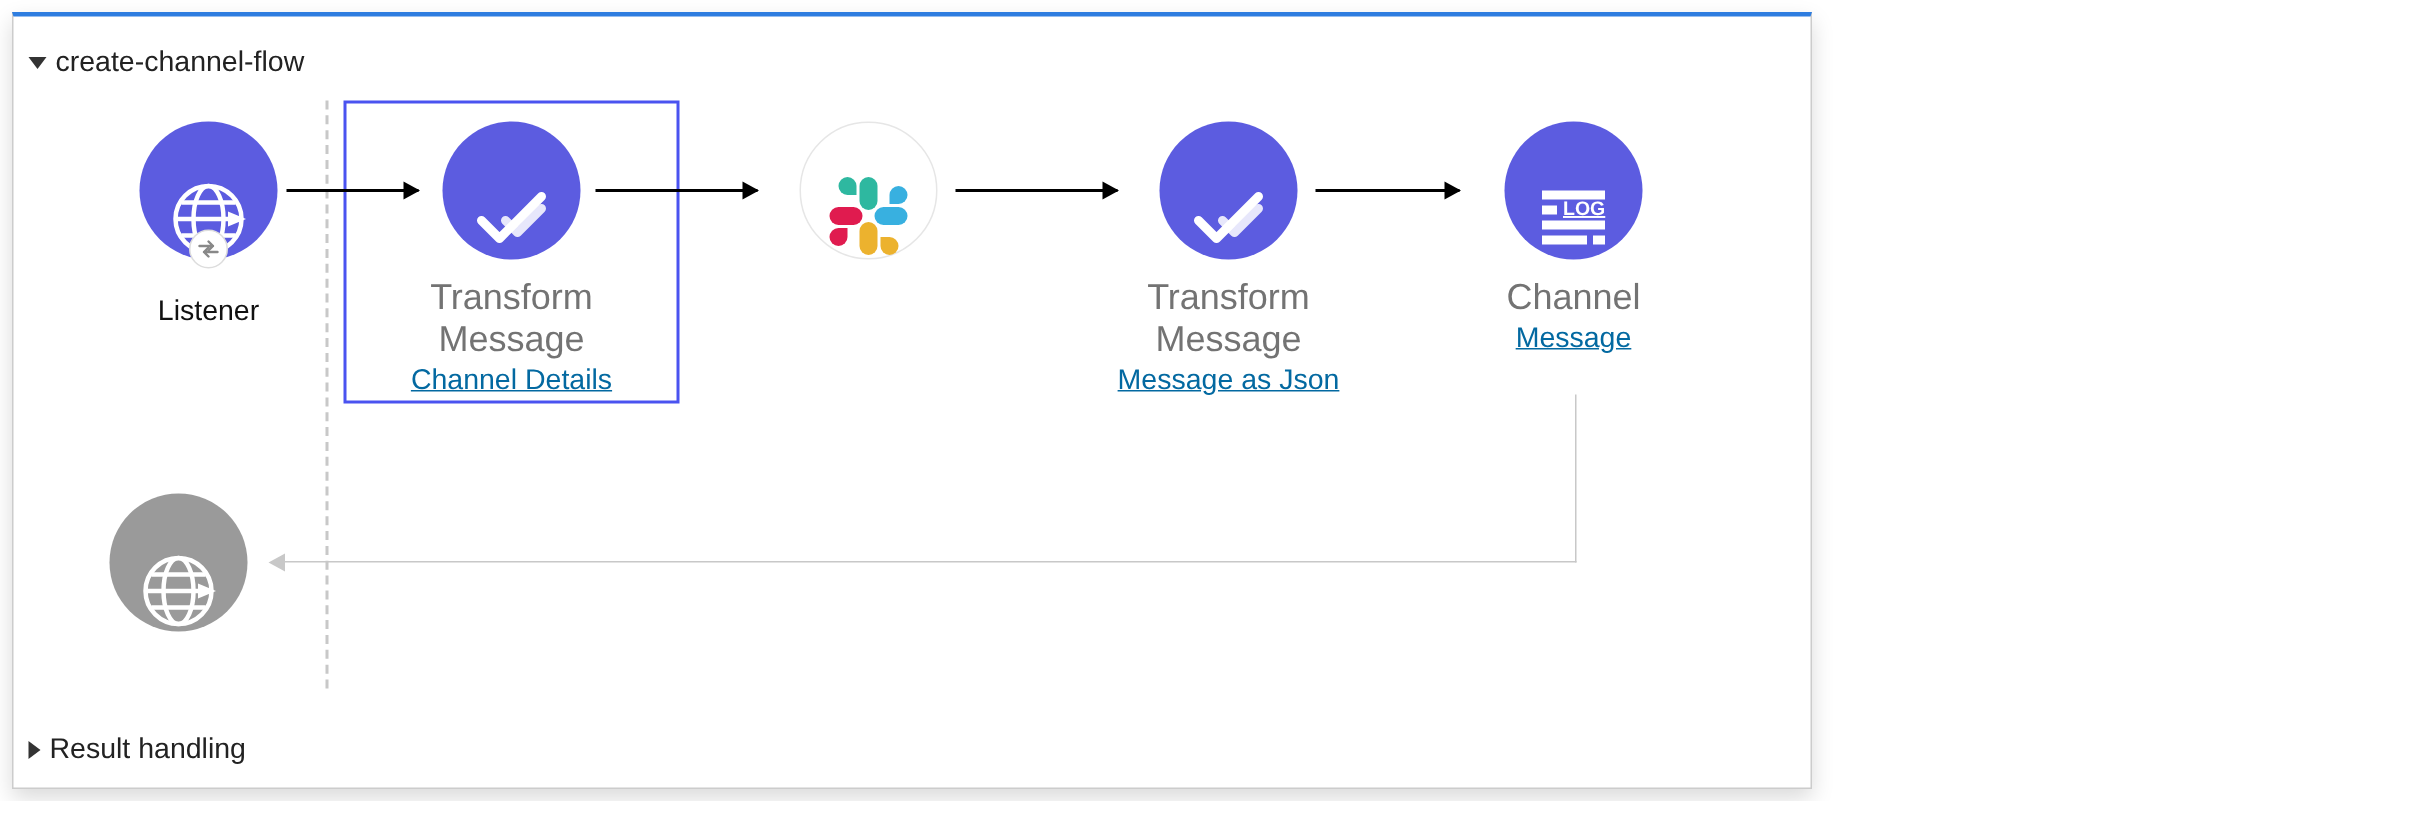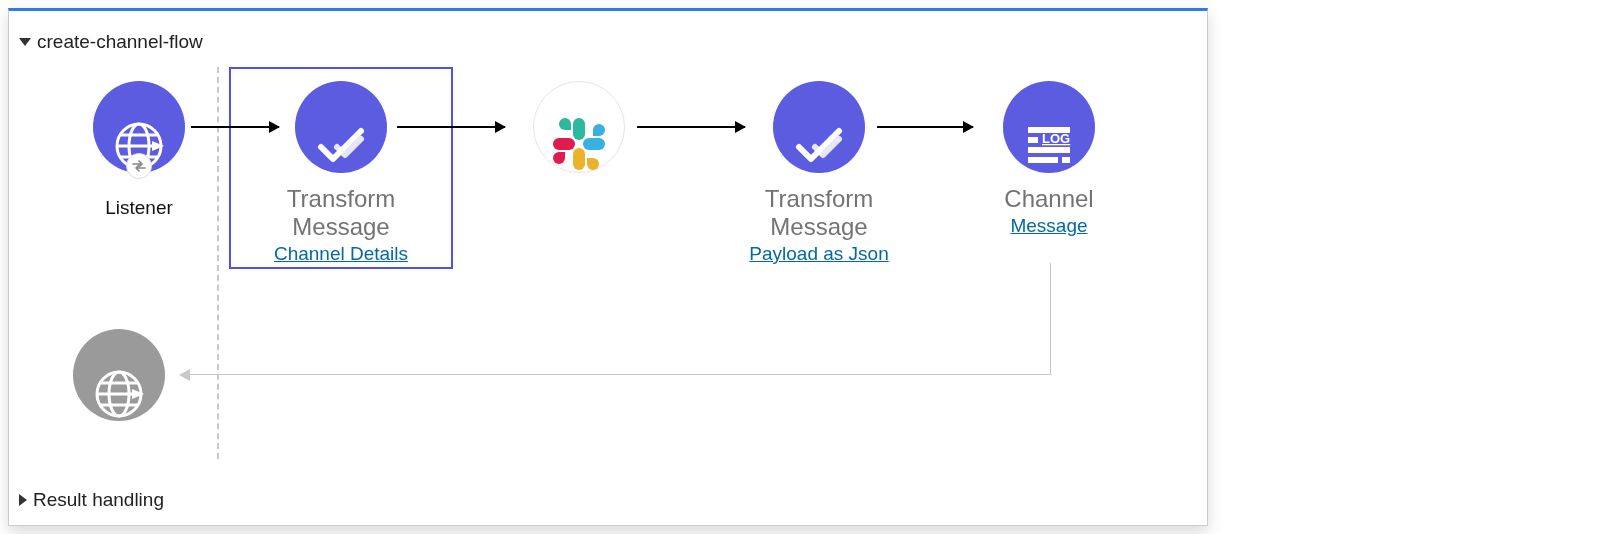--- a/index.html
+++ b/index.html
@@ -187,21 +187,21 @@
     <div class="arrow" style="left:618px; top:63px; width:108px;"></div>
 
     <div class="node" style="left:700px; top:18px;">
       <div class="circle purple">
         <svg width="56" height="56" viewBox="0 0 56 56">
           <path d="M8 30 L20 42 L48 14" fill="none" stroke="#fff" stroke-width="6" stroke-linecap="round" stroke-linejoin="round"></path>
           <path d="M24 30 L32 38 L48 22" fill="none" stroke="#fff" stroke-width="6" stroke-linecap="round" stroke-linejoin="round" opacity="0.85"></path>
         </svg>
       </div>
       <div class="lbl-type">Transform Message</div>
-      <div class="lbl-name">Payload as Json</div>
+      <div class="lbl-name">Message as Json</div>
     </div>
 
     <div class="arrow" style="left:858px; top:63px; width:96px;"></div>
 
     <div class="node" style="left:930px; top:18px;">
       <div class="circle purple">
         <svg width="54" height="54" viewBox="0 0 54 54">
           <rect x="6" y="8" width="42" height="6" fill="#fff"></rect>
           <rect x="6" y="18" width="10" height="6" fill="#fff"></rect>
           <text x="20" y="24" font-size="13" font-weight="700" fill="#fff" font-family="Arial" text-decoration="underline">LOG</text>

